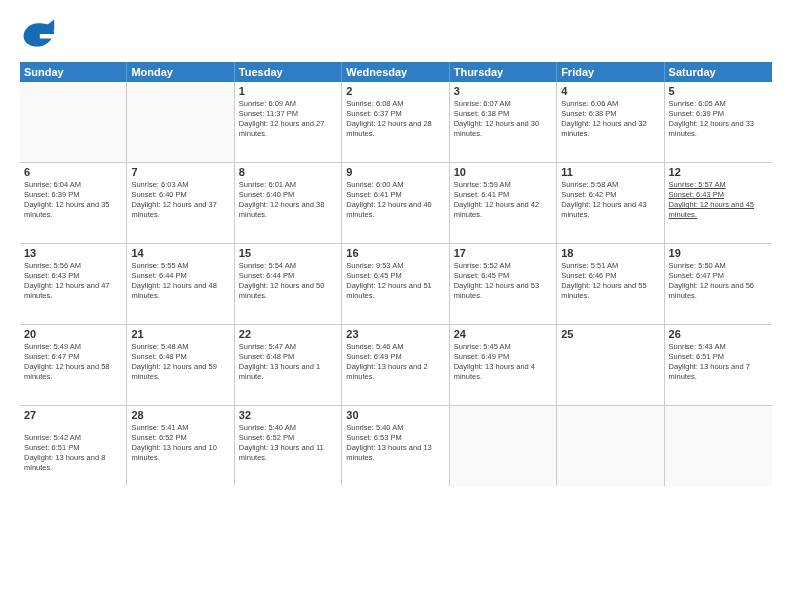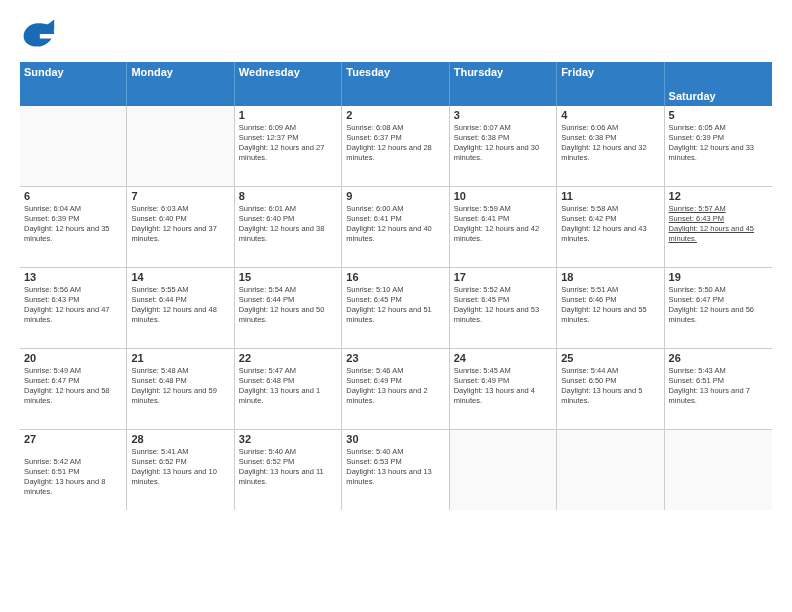--- a/index.html
+++ b/index.html
@@ -60,21 +60,21 @@
       background: #2e7dc5;
     }
     .cal-header-cell {
       color: #fff;
       font-size: 11px;
       font-weight: bold;
       padding: 4px 4px;
       text-align: left;
       border-right: 1px solid #5a9fd4;
     }
-    .cal-header-cell:last-child { border-right: none; margin-top: 24px; }
+    .cal-header-cell:last-child { border-right: none; }
     .cal-body {
       flex: 1;
       display: flex;
       flex-direction: column;
     }
     .cal-row {
       display: grid;
       grid-template-columns: repeat(7, 1fr);
       flex: 1;
       border-bottom: 1px solid #ccc;
@@ -122,34 +122,34 @@
     <div class="title-block">
       <h1></h1>
       <p></p>
     </div>
   </div>
 
   <div class="calendar">
     <div class="cal-header">
     <div class="cal-header-cell">Sunday</div>
         <div class="cal-header-cell">Monday</div>
+        <div class="cal-header-cell">Tuesday</div>
         <div class="cal-header-cell">Wednesday</div>
-        <div class="cal-header-cell">Tuesday</div>
         <div class="cal-header-cell">Thursday</div>
         <div class="cal-header-cell">Friday</div>
         <div class="cal-header-cell">Saturday</div>
       </div>
     <div class="cal-body">
     <div class="cal-row">
           <div class="cal-cell empty"></div>
           <div class="cal-cell empty"></div>
           <div class="cal-cell">
             <span class="day-num">1</span>
             <div class="cell-text" style="white-space: pre-line;">Sunrise: 6:09 AM
-Sunset: 12:37 PM
+Sunset: 11:37 PM
 Daylight: 12 hours and 27 minutes.</div>
           </div>
           <div class="cal-cell">
             <span class="day-num">2</span>
             <div class="cell-text" style="white-space: pre-line;">Sunrise: 6:08 AM
 Sunset: 6:37 PM
 Daylight: 12 hours and 28 minutes.</div>
           </div>
           <div class="cal-cell">
             <span class="day-num">3</span>
@@ -228,21 +228,21 @@
 Daylight: 12 hours and 48 minutes.</div>
           </div>
           <div class="cal-cell">
             <span class="day-num">15</span>
             <div class="cell-text" style="white-space: pre-line;">Sunrise: 5:54 AM
 Sunset: 6:44 PM
 Daylight: 12 hours and 50 minutes.</div>
           </div>
           <div class="cal-cell">
             <span class="day-num">16</span>
-            <div class="cell-text" style="white-space: pre-line;">Sunrise: 5:10 AM
+            <div class="cell-text" style="white-space: pre-line;">Sunrise: 9:53 AM
 Sunset: 6:45 PM
 Daylight: 12 hours and 51 minutes.</div>
           </div>
           <div class="cal-cell">
             <span class="day-num">17</span>
             <div class="cell-text" style="white-space: pre-line;">Sunrise: 5:52 AM
 Sunset: 6:45 PM
 Daylight: 12 hours and 53 minutes.</div>
           </div>
           <div class="cal-cell">
@@ -284,23 +284,20 @@
 Daylight: 13 hours and 2 minutes.</div>
           </div>
           <div class="cal-cell">
             <span class="day-num">24</span>
             <div class="cell-text" style="white-space: pre-line;">Sunrise: 5:45 AM
 Sunset: 6:49 PM
 Daylight: 13 hours and 4 minutes.</div>
           </div>
           <div class="cal-cell">
             <span class="day-num">25</span>
-            <div class="cell-text" style="white-space: pre-line;">Sunrise: 5:44 AM
-Sunset: 6:50 PM
-Daylight: 13 hours and 5 minutes.</div>
           </div>
           <div class="cal-cell">
             <span class="day-num">26</span>
             <div class="cell-text" style="white-space: pre-line;">Sunrise: 5:43 AM
 Sunset: 6:51 PM
 Daylight: 13 hours and 7 minutes.</div>
           </div>
         </div>
         <div class="cal-row">
           <div class="cal-cell">

